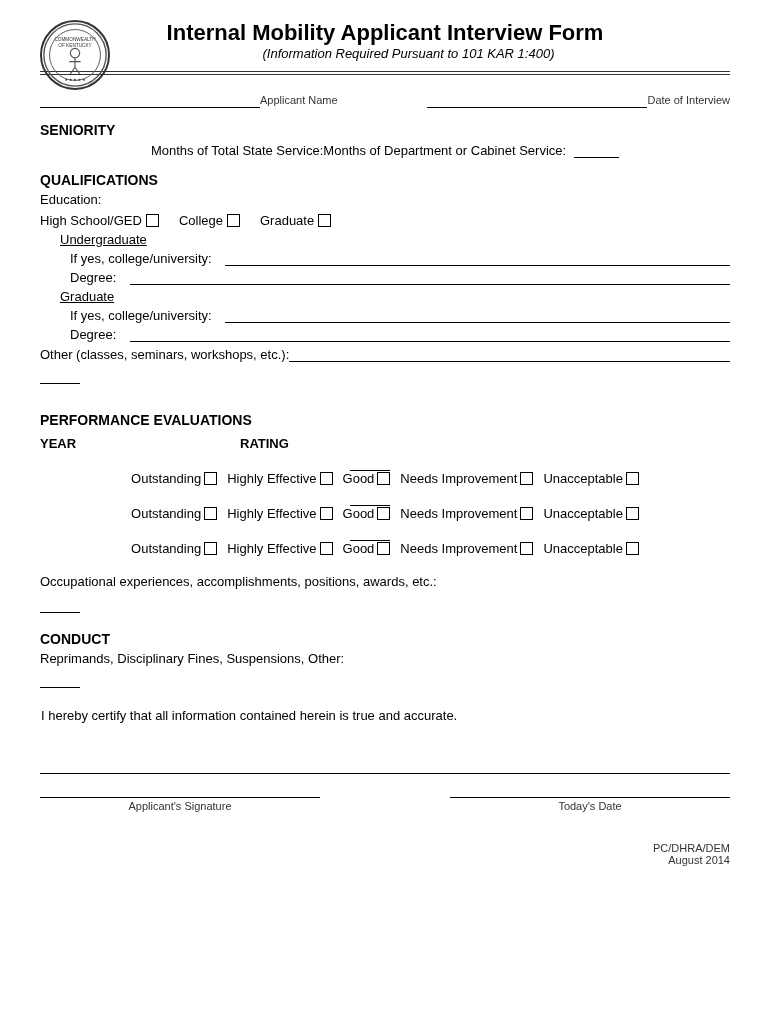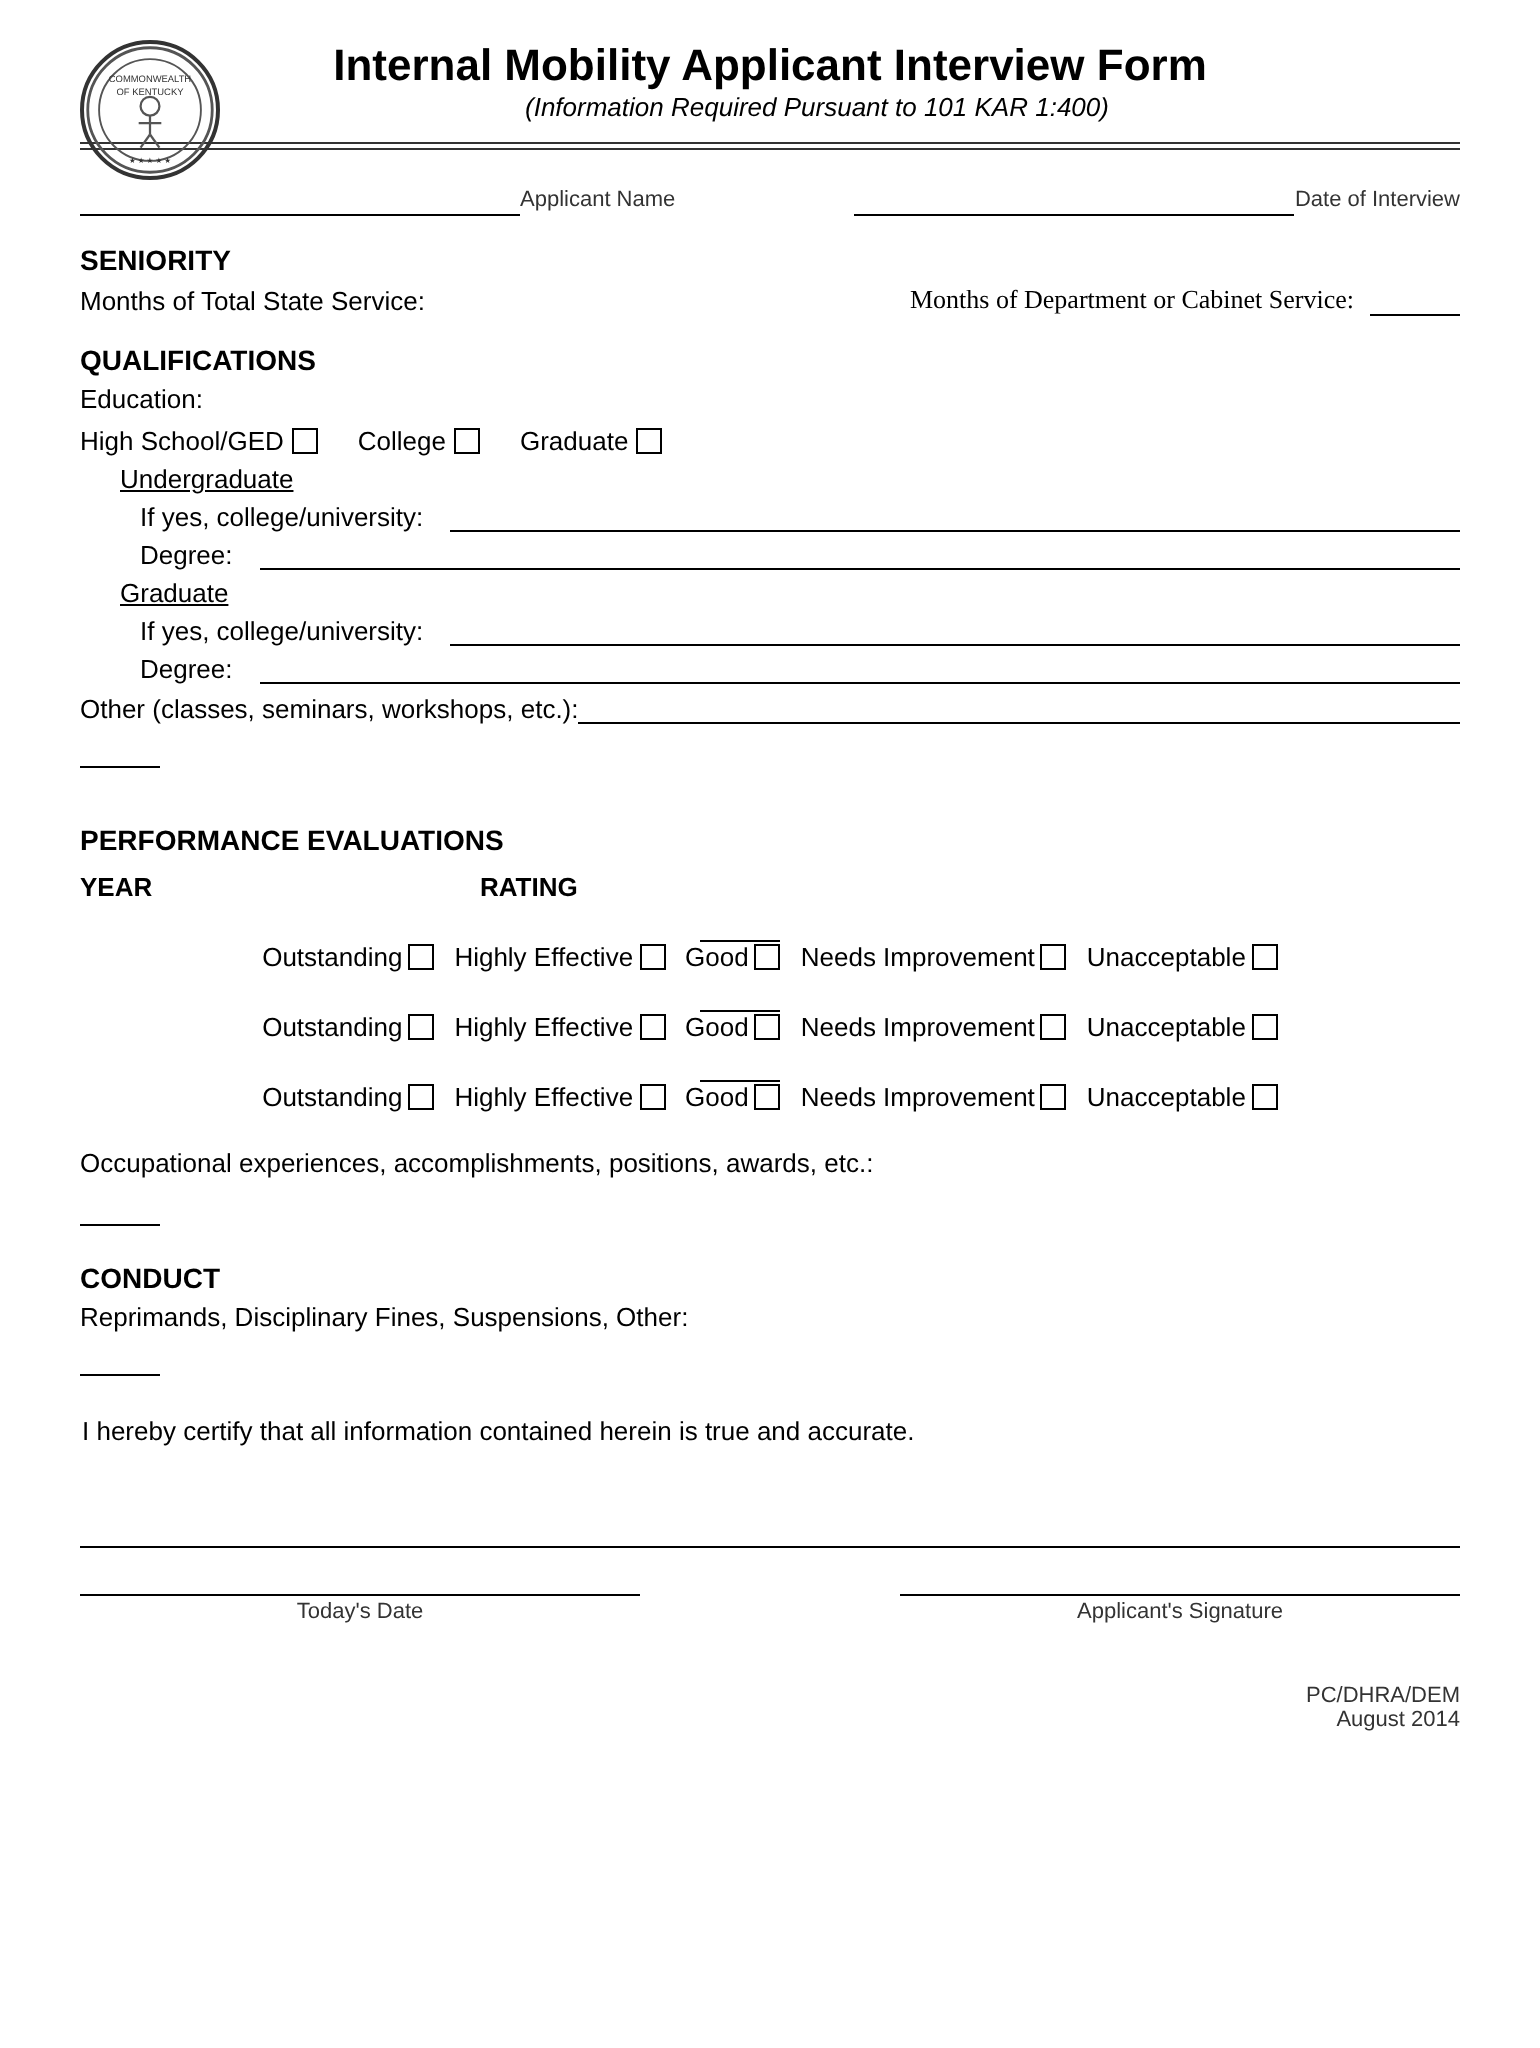--- a/index.html
+++ b/index.html
@@ -78,30 +78,29 @@
       margin-top: 2px;
     }
     .section-title {
       font-weight: bold;
       font-size: 14px;
       margin-top: 14px;
       margin-bottom: 4px;
     }
     .seniority-row {
       display: flex;
-      justify-content: space-between;
+      justify-content: center;
       align-items: center;
       margin-bottom: 4px;
     }
     .seniority-right {
       display: flex;
       align-items: center;
       gap: 8px;
       font-size: 13px;
-      font-family: Liberation Serif, serif;
     }
     .short-line {
       display: inline-block;
       width: 45px;
       border-bottom: 1px solid #000;
       height: 16px;
       vertical-align: bottom;
     }
     .qualifications-block {
       margin-top: 6px;
@@ -454,24 +453,24 @@
   <div class="section-title">CONDUCT</div>
   <div>Reprimands, Disciplinary Fines, Suspensions, Other:</div>
   <span class="conduct-line"></span>
 </div>
 
 <div class="certify-text">I hereby certify that all information contained herein is true and accurate.</div>
 
 <div style="margin-top:50px; border-top: 1px solid #000; padding-top:6px; display:flex; justify-content:space-between;">
   <div class="sig-block">
     <span class="sig-line"></span>
-    <span class="field-label">Today's Date</span>
+    <span class="field-label">Applicant's Signature</span>
   </div>
   <div class="sig-block">
     <span class="sig-line"></span>
-    <span class="field-label">Applicant's Signature</span>
+    <span class="field-label">Today's Date</span>
   </div>
 </div>
 
 <div class="footer-text">
   <div>PC/DHRA/DEM</div>
   <div>August 2014</div>
 </div>
 
 </body></html>

